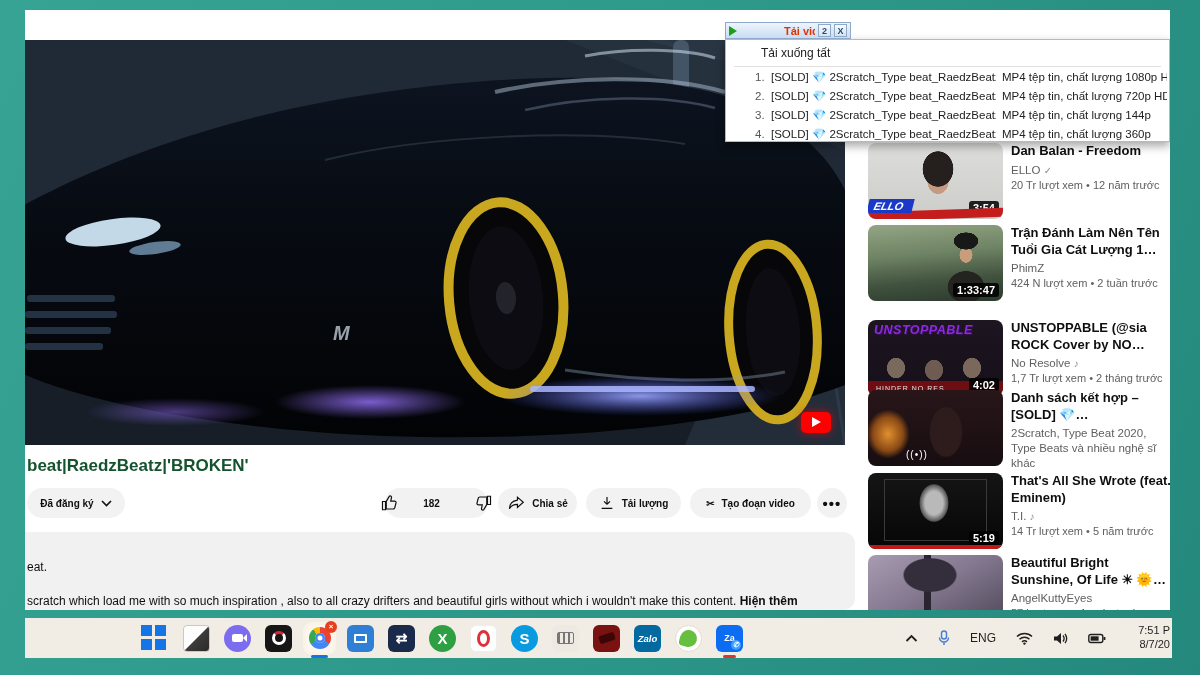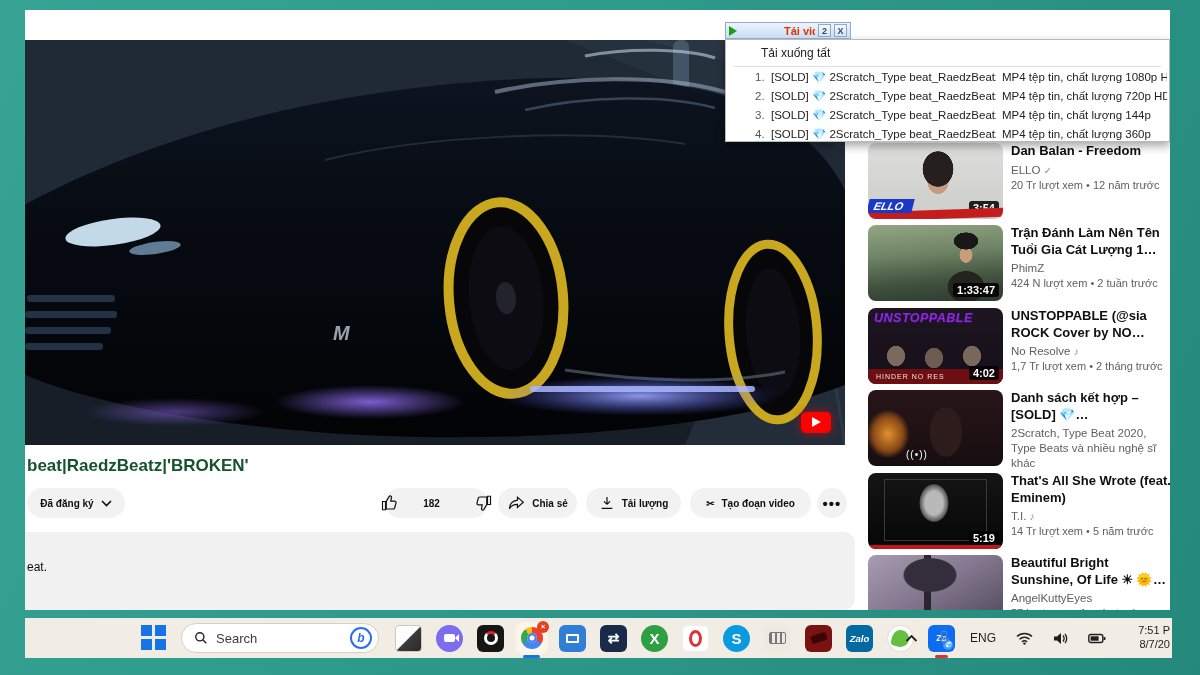--- a/index.html
+++ b/index.html
@@ -260,20 +260,24 @@
     <span>✂</span>
     <span>Tạo đoạn video</span>
   </div>
 
   <div class="pill more">
       <span>•••</span>
     </div>
 
   <div class="descbox">
     <div class="desc1">eat.</div>
+    <div class="desc2">
+      <span>scratch which load me with so much inspiration , also to all crazy drifters and beautiful girls without which i wouldn't make this content.</span>
+      <span class="showmore">Hiện thêm</span>
+    </div>
   </div>
 
   <div class="sb-item" style="top:133px">
     <div class="thumb t1">
       <span class="ribbon">ELLO</span>
       <span class="dur">3:54</span>
     </div>
     <div class="sb-txt">
       <div class="sb-title">Dan Balan - Freedom</div>
       <div class="sb-ch"><span>ELLO</span> <span class="sb-badge">✓</span></div>
@@ -285,21 +289,21 @@
     <div class="thumb t2">
       <span class="dur">1:33:47</span>
     </div>
     <div class="sb-txt">
       <div class="sb-title">Trận Đánh Làm Nên Tên Tuổi Gia Cát Lượng 1 Thần 1 Minh...</div>
       <div class="sb-ch">PhimZ</div>
       <div class="sb-meta">424 N lượt xem • 2 tuần trước</div>
     </div>
   </div>
 
-  <div class="sb-item" style="top:298px">
+  <div class="sb-item" style="top:310px">
     <div class="thumb t3">
       <span class="graffiti">UNSTOPPABLE</span>
       <span class="bandred">HINDER NO RES</span>
       <span class="dur">4:02</span>
     </div>
     <div class="sb-txt">
       <div class="sb-title">UNSTOPPABLE (@sia ROCK Cover by NO RESOLVE &amp;...</div>
       <div class="sb-ch"><span>No Resolve</span> <span class="sb-badge">♪</span></div>
       <div class="sb-meta">1,7 Tr lượt xem • 2 tháng trước</div>
     </div>
@@ -368,28 +372,20 @@
 </div>
 
 <div class="taskbar">
   <div class="tb-start">
       <i></i>
       <i></i>
       <i></i>
       <i></i>
     </div>
 
-  <div class="tb-search">
-    <svg width="14" height="14" viewBox="0 0 24 24">
-        <circle cx="10" cy="10" r="7" fill="none" stroke="#222" stroke-width="2.4"></circle>
-        <path d="M15.5 15.5L21 21" stroke="#222" stroke-width="2.4"></path>
-      </svg>
-    <span class="grow">Search</span>
-    <span class="bing">b</span>
-  </div>
 
   <div class="tb-apps">
     <div class="tb-ico ico-squares"></div>
     <div class="tb-ico ico-duo">
         <i></i>
       </div>
     <div class="tb-ico ico-obs">
         <i></i>
       </div>
     <div class="tb-ico ico-chrome underline-blue">

